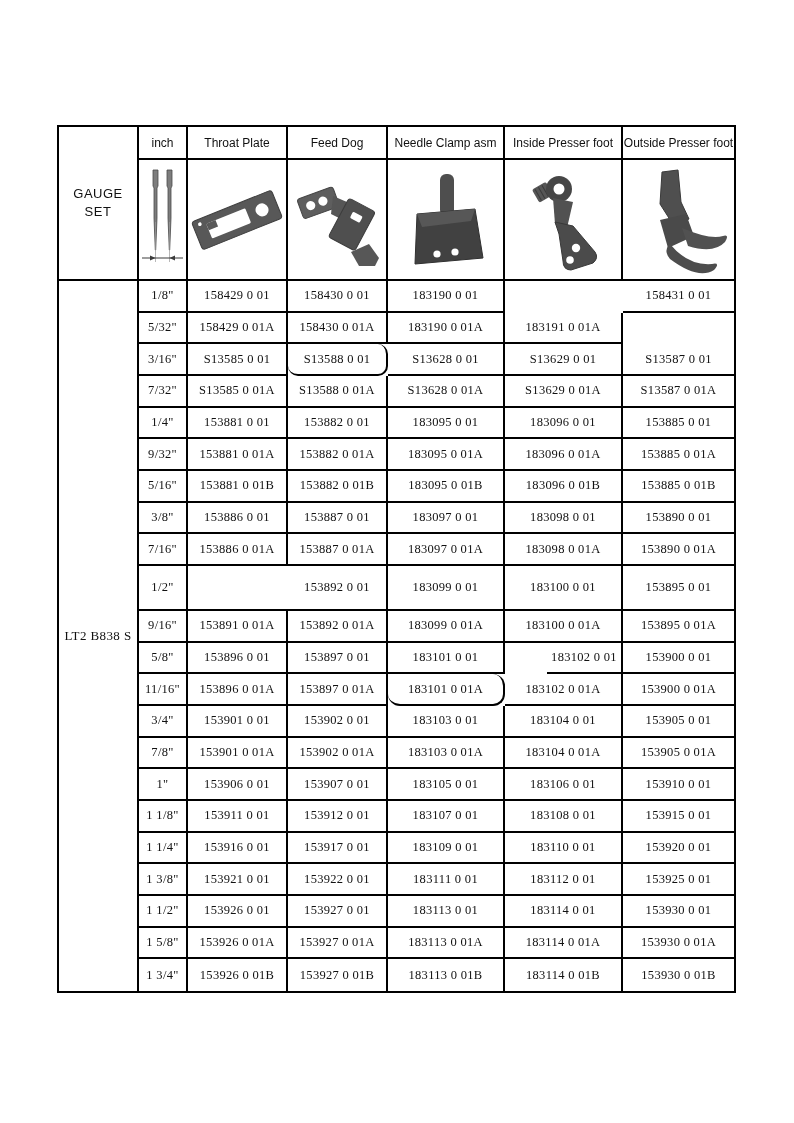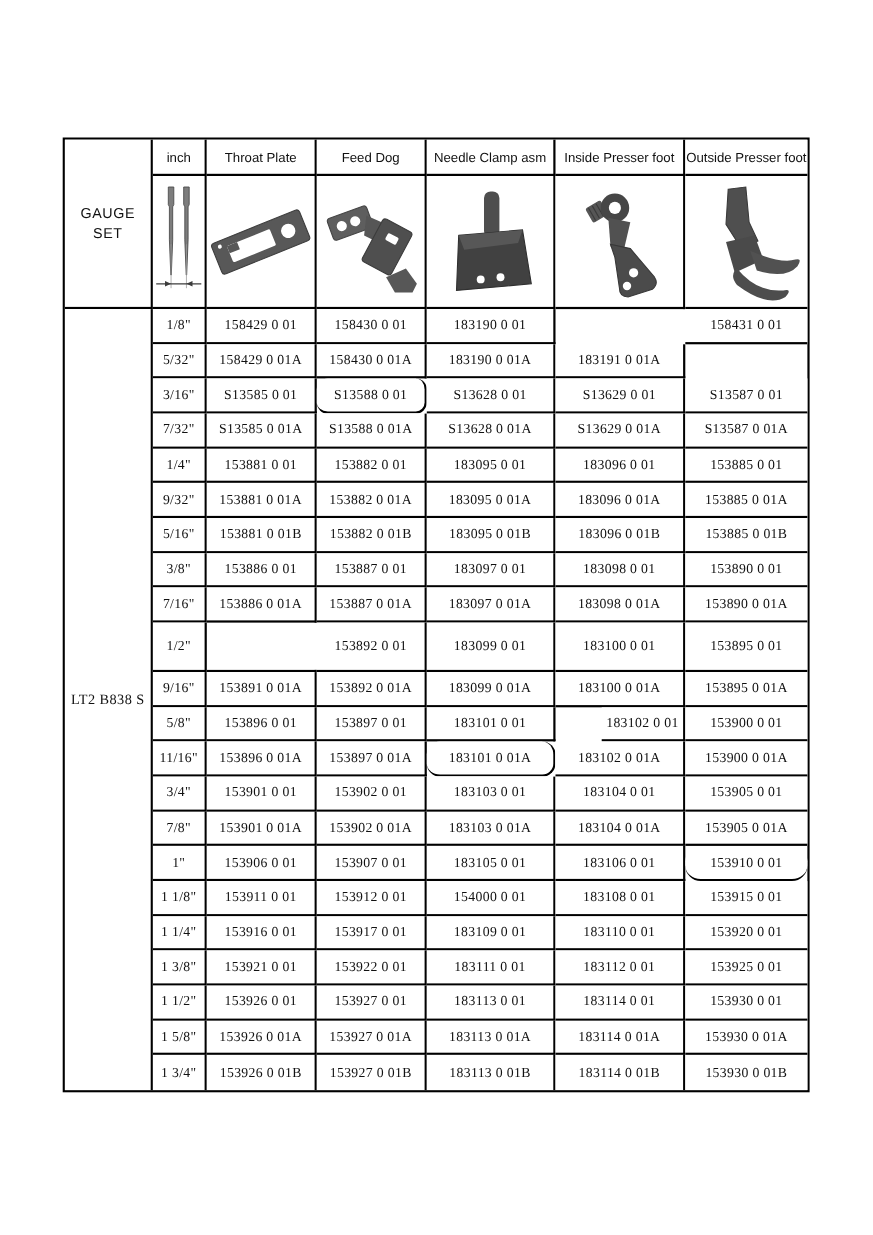--- a/index.html
+++ b/index.html
@@ -215,25 +215,25 @@
       <div class="cell txt" style="grid-area: 17 / 3;">153901 0 01A</div>
       <div class="cell txt" style="grid-area: 17 / 4;">153902 0 01A</div>
       <div class="cell txt" style="grid-area: 17 / 5;">183103 0 01A</div>
       <div class="cell txt" style="grid-area: 17 / 6;">183104 0 01A</div>
       <div class="cell txt no-right" style="grid-area: 17 / 7;">153905 0 01A</div>
       <div class="cell txt" style="grid-area: 18 / 2;">1"</div>
       <div class="cell txt" style="grid-area: 18 / 3;">153906 0 01</div>
       <div class="cell txt" style="grid-area: 18 / 4;">153907 0 01</div>
       <div class="cell txt" style="grid-area: 18 / 5;">183105 0 01</div>
       <div class="cell txt" style="grid-area: 18 / 6;">183106 0 01</div>
-      <div class="cell txt no-right" style="grid-area: 18 / 7; border-radius: 14px;">153910 0 01</div>
+      <div class="cell txt no-right" style="grid-area: 18 / 7;">153910 0 01</div>
       <div class="cell txt" style="grid-area: 19 / 2;">1 1/8"</div>
       <div class="cell txt" style="grid-area: 19 / 3;">153911 0 01</div>
       <div class="cell txt" style="grid-area: 19 / 4;">153912 0 01</div>
-      <div class="cell txt" style="grid-area: 19 / 5;">154000 0 01</div>
+      <div class="cell txt" style="grid-area: 19 / 5;">183107 0 01</div>
       <div class="cell txt" style="grid-area: 19 / 6;">183108 0 01</div>
       <div class="cell txt no-right" style="grid-area: 19 / 7;">153915 0 01</div>
       <div class="cell txt" style="grid-area: 20 / 2;">1 1/4"</div>
       <div class="cell txt" style="grid-area: 20 / 3;">153916 0 01</div>
       <div class="cell txt" style="grid-area: 20 / 4;">153917 0 01</div>
       <div class="cell txt" style="grid-area: 20 / 5;">183109 0 01</div>
       <div class="cell txt" style="grid-area: 20 / 6;">183110 0 01</div>
       <div class="cell txt no-right" style="grid-area: 20 / 7;">153920 0 01</div>
       <div class="cell txt" style="grid-area: 21 / 2;">1 3/8"</div>
       <div class="cell txt" style="grid-area: 21 / 3;">153921 0 01</div>

